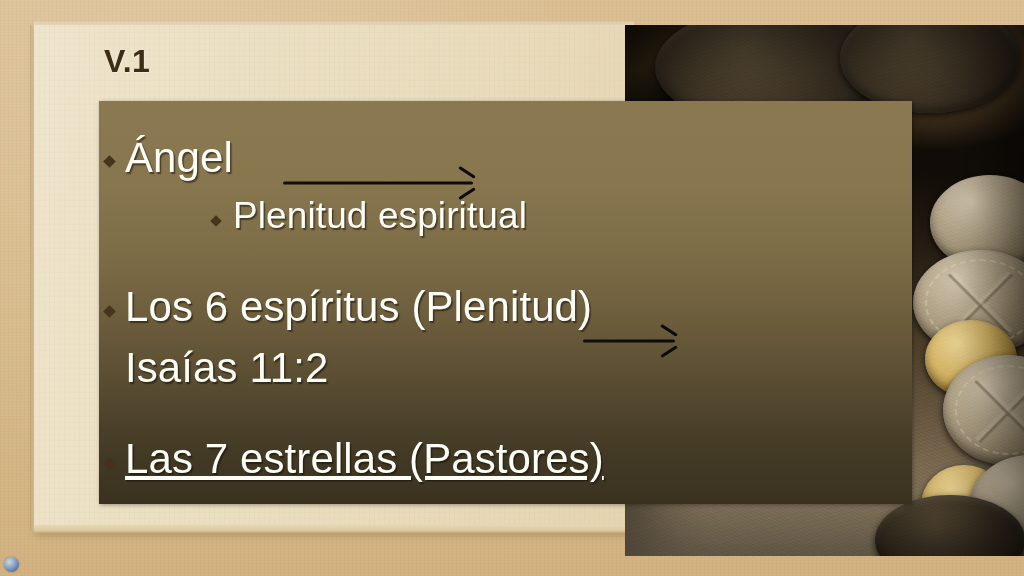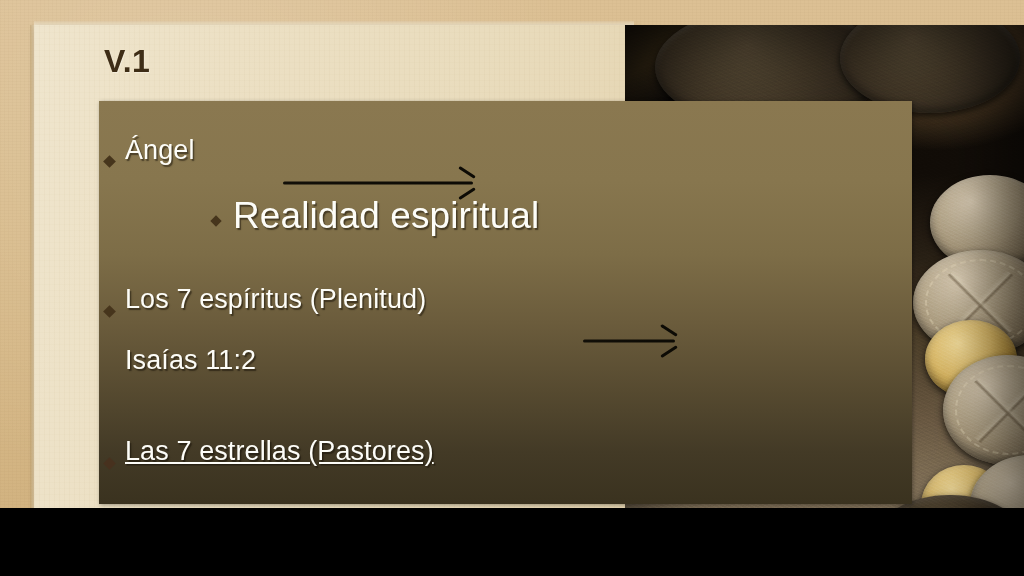--- a/index.html
+++ b/index.html
@@ -4,21 +4,21 @@
 <title>Slide</title>
 <style>
   html, body {
     margin: 0;
     padding: 0;
     background: #000;
   }
   #slide {
     position: relative;
     width: 1024px;
-    height: 508px;
+    height: 576px;
     overflow: hidden;
     font-family: "Liberation Sans", sans-serif;
     background: #d9bd8c;
     -webkit-font-smoothing: antialiased;
   }
 
   
   .frame-bg {
     position: absolute;
     inset: 0;
@@ -179,21 +179,21 @@
         #6b5c3c 55%,
         #564a30 72%,
         #433a26 87%,
         #3a321f 100%);
     box-shadow: 1px 1px 4px rgba(0,0,0,.35);
   }
 
   .line {
     position: absolute;
     color: #fdfdf8;
-    font-size: 27px;
+    font-size: 42px;
     line-height: 1;
     white-space: nowrap;
     text-shadow: 1.5px 1.5px 1.2px rgba(20,15,5,.55);
     letter-spacing: .1px;
   }
   .line.sub { font-size: 37px; }
 
   .bullet {
     position: absolute;
     width: 9px;
@@ -306,24 +306,24 @@
     <div class="bullet" style="left:6px; top:56px;"></div>
     <div class="line" style="left:26px; top:36px;">Ángel</div>
 
     <div class="arrow" style="left:184px; top:72px; width:190px; height:20px;">
       <div class="shaft"></div>
       <div class="head"></div>
     </div>
 
 
     <div class="bullet small" style="left:113px; top:116px;"></div>
-    <div class="line sub" style="left:134px; top:96px;">Realidad espiritual</div>
+    <div class="line sub" style="left:134px; top:96px;">Plenitud espiritual</div>
 
     <div class="bullet" style="left:6px; top:206px;"></div>
-    <div class="line" style="left:26px; top:185px;">Los 7 espíritus (Plenitud)</div>
+    <div class="line" style="left:26px; top:185px;">Los 6 espíritus (Plenitud)</div>
 
     <div class="arrow" style="left:484px; top:230px; width:92px; height:20px;">
       <div class="shaft"></div>
       <div class="head"></div>
     </div>
 
     <div class="line" style="left:26px; top:246px;">Isaías 11:2</div>
 
     <div class="bullet faint" style="left:6px; top:358px;"></div>
     <div class="line" style="left:26px; top:337px;text-decoration:underline;">Las 7 estrellas (Pastores)</div>

